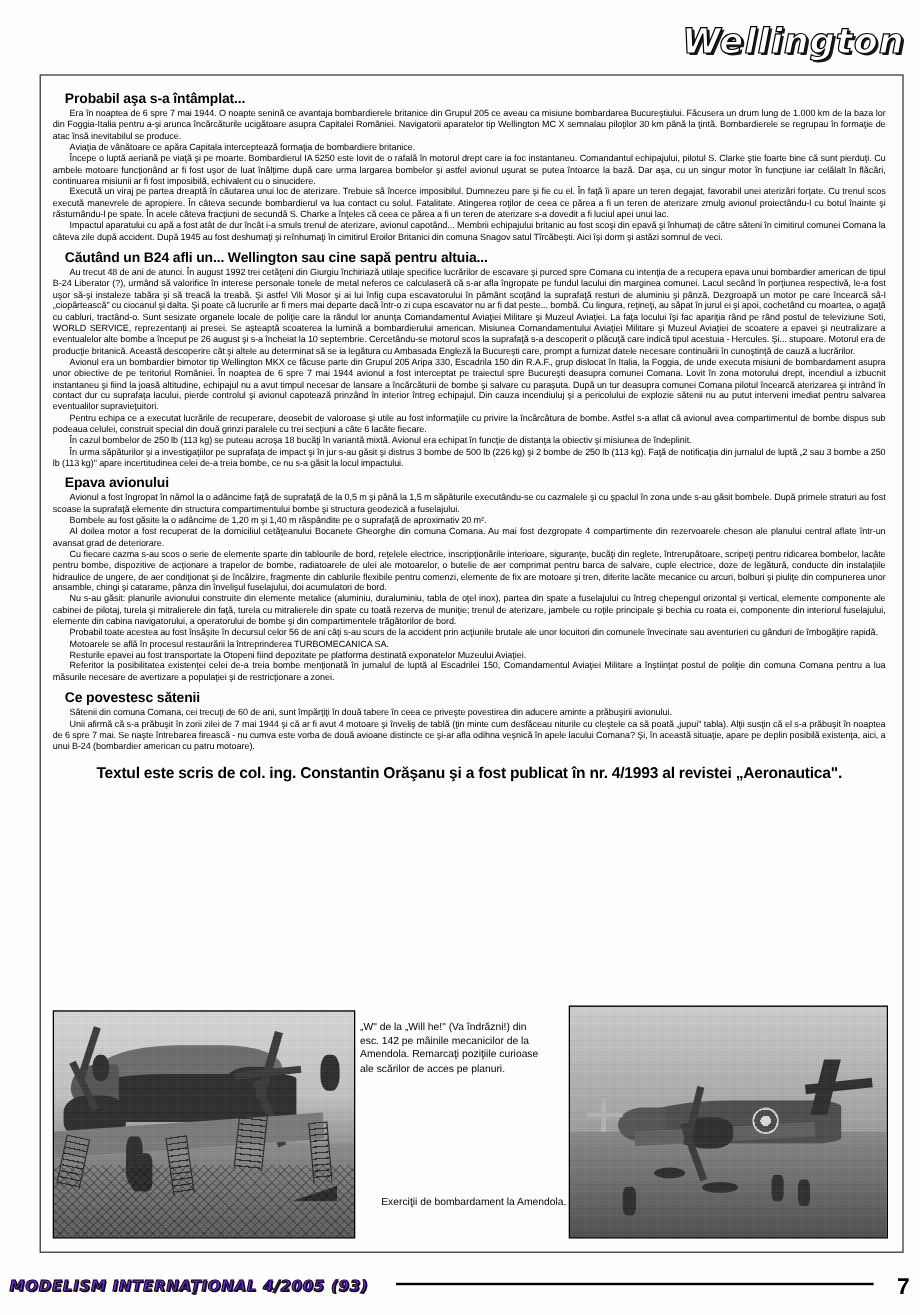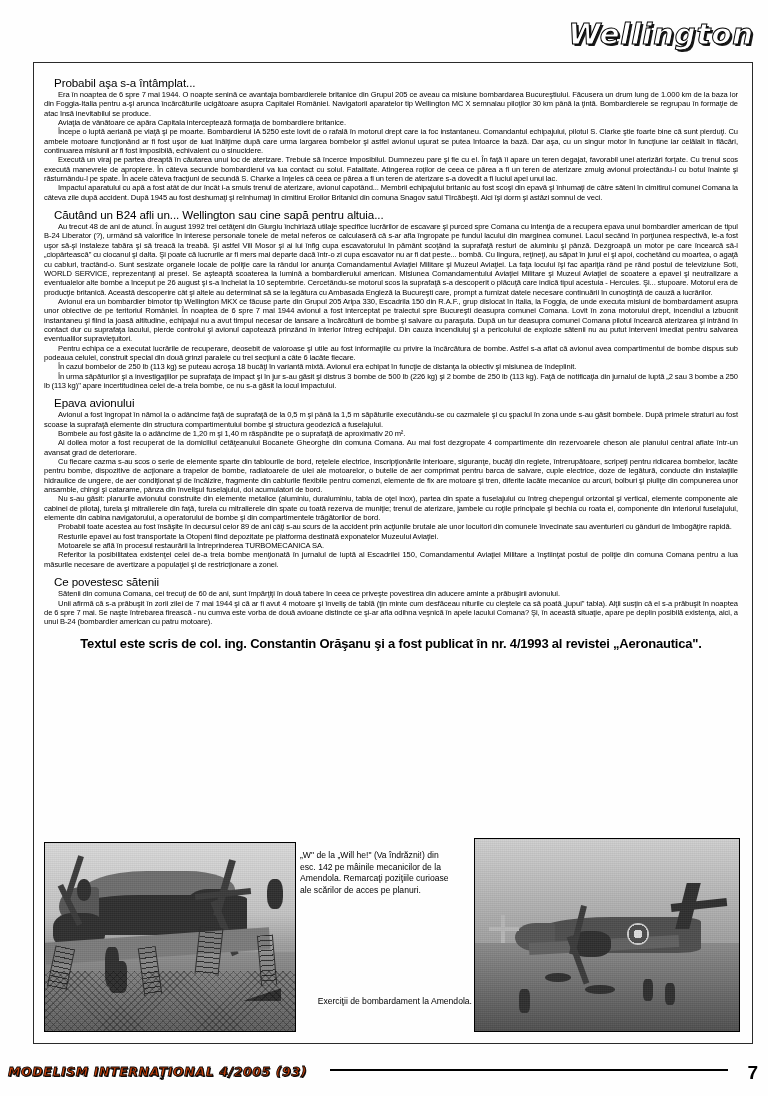--- a/index.html
+++ b/index.html
@@ -25,21 +25,21 @@
     color:#ffffff;
     -webkit-text-stroke:1px #000;
     text-shadow:2px 2px 0 #1a1a1a;
   }
 
   .content{
     position:absolute;left:44px;top:70px;width:694px;
   }
 
   h2.sec{
-    font-size:11.6px;font-weight:normal;margin:6px 0 1px 10px;
+    font-size:11.6px;font-weight:bold;margin:6px 0 1px 10px;
     letter-spacing:-0.1px;
   }
   p.body{
     font-size:7.55px;line-height:9.35px;margin:0 0 0 0;
     text-align:justify;
     text-indent:14px;
     letter-spacing:-0.05px;
     word-spacing:-0.2px;
   }
 
@@ -64,21 +64,21 @@
   }
   #cap-top{left:300px;top:850px;width:150px;}
   #cap-bottom{left:300px;top:996px;width:172px;text-align:right;}
 
   
   .footer-name{
     position:absolute;left:8px;bottom:17px;
     font-family:"DejaVu Sans",sans-serif;
     font-size:12.5px;font-weight:bold;font-style:italic;
     letter-spacing:0.6px;
-    color:#c2410c;-webkit-text-stroke:0.8px #000;
+    color:#6d28d9;-webkit-text-stroke:0.8px #000;
     text-shadow:1px 1px 0 #1a1a1a;
   }
   .footer-rule{
     position:absolute;left:330px;right:40px;bottom:25px;
     height:2px;background:#000;
   }
   .page-no{
     position:absolute;right:10px;bottom:12px;
     font-size:19px;font-weight:bold;
   }
@@ -131,23 +131,23 @@
     <p class="body">Pentru echipa ce a executat lucrările de recuperare, deosebit de valoroase şi utile au fost informaţiile cu privire la încărcătura de bombe. Astfel s-a aflat că avionul avea compartimentul de bombe dispus sub podeaua celulei, construit special din două grinzi paralele cu trei secţiuni a câte 6 lacăte fiecare.</p>
     <p class="body">În cazul bombelor de 250 lb (113 kg) se puteau acroşa 18 bucăţi în variantă mixtă. Avionul era echipat în funcţie de distanţa la obiectiv şi misiunea de îndeplinit.</p>
     <p class="body">În urma săpăturilor şi a investigaţiilor pe suprafaţa de impact şi în jur s-au găsit şi distrus 3 bombe de 500 lb (226 kg) şi 2 bombe de 250 lb (113 kg). Faţă de notificaţia din jurnalul de luptă „2 sau 3 bombe a 250 lb (113 kg)" apare incertitudinea celei de-a treia bombe, ce nu s-a găsit la locul impactului.</p>
 
     <h2 class="sec">Epava avionului</h2>
     <p class="body">Avionul a fost îngropat în nămol la o adâncime faţă de suprafaţă de la 0,5 m şi până la 1,5 m săpăturile executându-se cu cazmalele şi cu şpaclul în zona unde s-au găsit bombele. După primele straturi au fost scoase la suprafaţă elemente din structura compartimentului bombe şi structura geodezică a fuselajului.</p>
     <p class="body">Bombele au fost găsite la o adâncime de 1,20 m şi 1,40 m răspândite pe o suprafaţă de aproximativ 20 m².</p>
     <p class="body">Al doilea motor a fost recuperat de la domiciliul cetăţeanului Bocanete Gheorghe din comuna Comana. Au mai fost dezgropate 4 compartimente din rezervoarele cheson ale planului central aflate într-un avansat grad de deteriorare.</p>
     <p class="body">Cu fiecare cazma s-au scos o serie de elemente sparte din tablourile de bord, reţelele electrice, inscripţionările interioare, siguranţe, bucăţi din reglete, întrerupătoare, scripeţi pentru ridicarea bombelor, lacăte pentru bombe, dispozitive de acţionare a trapelor de bombe, radiatoarele de ulei ale motoarelor, o butelie de aer comprimat pentru barca de salvare, cuple electrice, doze de legătură, conducte din instalaţiile hidraulice de ungere, de aer condiţionat şi de încălzire, fragmente din cablurile flexibile pentru comenzi, elemente de fix are motoare şi tren, diferite lacăte mecanice cu arcuri, bolburi şi piuliţe din compunerea unor ansamble, chingi şi catarame, pânza din învelişul fuselajului, doi acumulatori de bord.</p>
     <p class="body">Nu s-au găsit: planurile avionului construite din elemente metalice (aluminiu, duraluminiu, tabla de oţel inox), partea din spate a fuselajului cu întreg chepengul orizontal şi vertical, elemente componente ale cabinei de pilotaj, turela şi mitralierele din faţă, turela cu mitralierele din spate cu toată rezerva de muniţie; trenul de aterizare, jambele cu roţile principale şi bechia cu roata ei, componente din interiorul fuselajului, elemente din cabina navigatorului, a operatorului de bombe şi din compartimentele trăgătorilor de bord.</p>
-    <p class="body">Probabil toate acestea au fost însăşite în decursul celor 89 de ani câţi s-au scurs de la accident prin acţiunile brutale ale unor locuitori din comunele învecinate sau aventurieri cu gânduri de îmbogăţire rapidă.</p>
+    <p class="body">Probabil toate acestea au fost însăşite în decursul celor 56 de ani câţi s-au scurs de la accident prin acţiunile brutale ale unor locuitori din comunele învecinate sau aventurieri cu gânduri de îmbogăţire rapidă.</p>
+    <p class="body">Motoarele se află în procesul restaurării la întreprinderea TURBOMECANICA SA.</p>
     <p class="body">Resturile epavei au fost transportate la Otopeni fiind depozitate pe platforma destinată exponatelor Muzeului Aviaţiei.</p>
-    <p class="body">Motoarele se află în procesul restaurării la întreprinderea TURBOMECANICA SA.</p>
     <p class="body">Referitor la posibilitatea existenţei celei de-a treia bombe menţionată în jurnalul de luptă al Escadrilei 150, Comandamentul Aviaţiei Militare a înştiinţat postul de poliţie din comuna Comana pentru a lua măsurile necesare de avertizare a populaţiei şi de restricţionare a zonei.</p>
 
     <h2 class="sec">Ce povestesc sătenii</h2>
     <p class="body">Sătenii din comuna Comana, cei trecuţi de 60 de ani, sunt împărţiţi în două tabere în ceea ce priveşte povestirea din aducere aminte a prăbuşirii avionului.</p>
     <p class="body">Unii afirmă că s-a prăbuşit în zorii zilei de 7 mai 1944 şi că ar fi avut 4 motoare şi înveliş de tablă (ţin minte cum desfăceau niturile cu cleştele ca să poată „jupui" tabla). Alţii susţin că el s-a prăbuşit în noaptea de 6 spre 7 mai. Se naşte întrebarea firească - nu cumva este vorba de două avioane distincte ce şi-ar afla odihna veşnică în apele lacului Comana? Şi, în această situaţie, apare pe deplin posibilă existenţa, aici, a unui B-24 (bombardier american cu patru motoare).</p>
 
     <div class="byline">Textul este scris de col. ing. Constantin Orăşanu şi a fost publicat în nr. 4/1993 al revistei „Aeronautica".</div>
   </div>
 
   <div class="photos">

